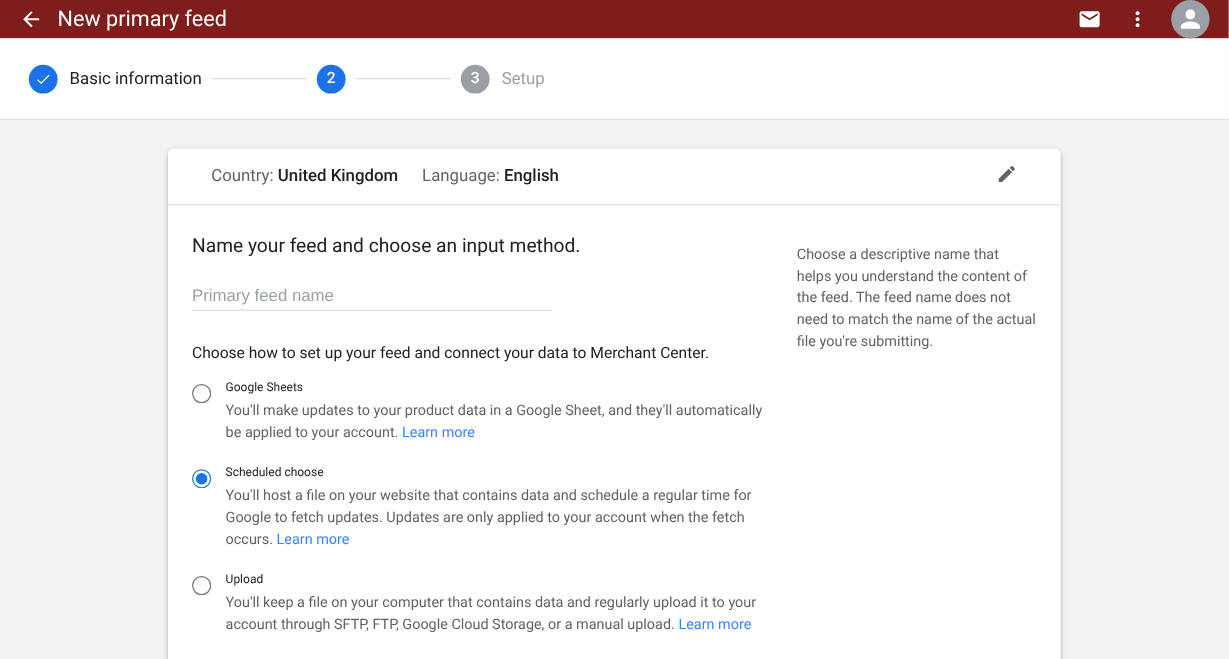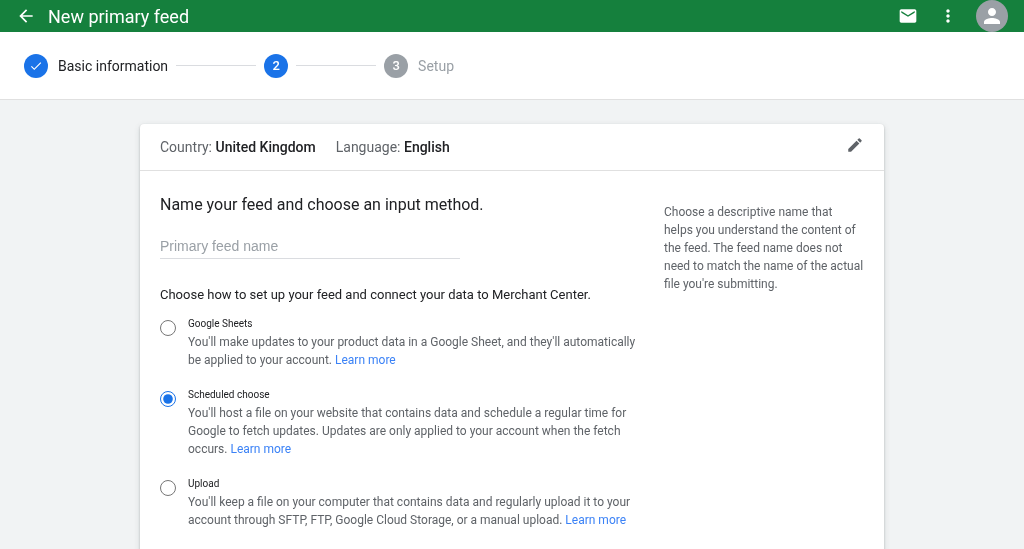--- a/index.html
+++ b/index.html
@@ -1,20 +1,20 @@
 <!DOCTYPE html>
 <html><head>
   <meta charset="utf-8">
   <style>
     * { box-sizing: border-box; margin: 0; padding: 0; }
     body { font-family: Roboto, Arial, sans-serif; background: #f1f3f4; min-height: 549px; width: 1024px; overflow: hidden; }
 
     
     .header {
-      background: #15803d;
+      background: #7f1d1d;
       height: 30px;
       display: flex;
       align-items: center;
       padding: 16px 16px;
       color: #fff;
     }
     .header-back {
       display: flex;
       align-items: center;
       cursor: pointer;
@@ -115,21 +115,21 @@
     }
 
     .card {
       background: #fff;
       border-radius: 4px;
       box-shadow: 0 1px 2px rgba(60,64,67,0.3), 0 2px 6px rgba(60,64,67,0.15);
     }
 
     
     .info-bar {
-      padding: 12px 20px;
+      padding: 12px 36px;
       border-bottom: 1px solid #e0e0e0;
       display: flex;
       align-items: center;
       justify-content: space-between;
       font-size: 14px;
       color: #202124;
     }
     .info-bar-left {
       display: flex;
       gap: 20px;

